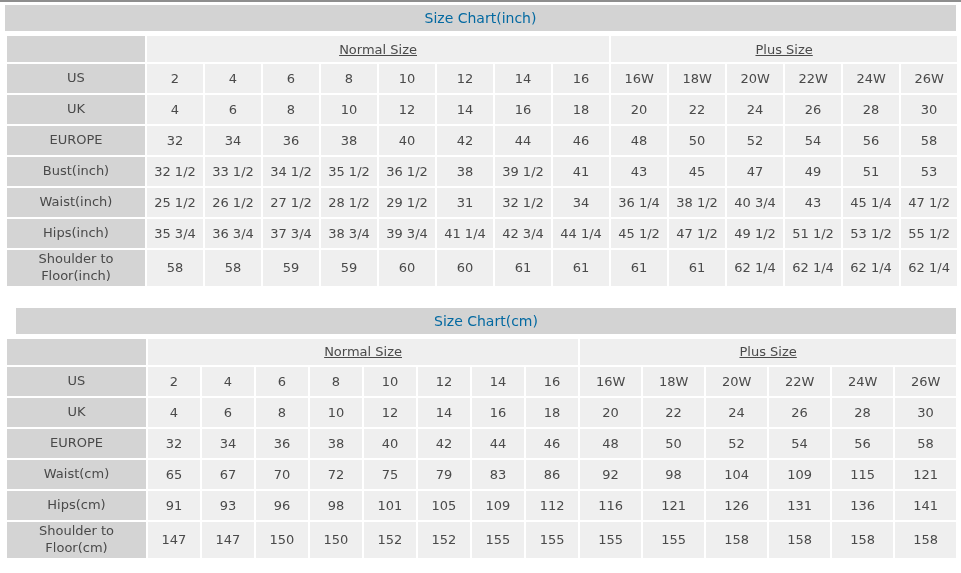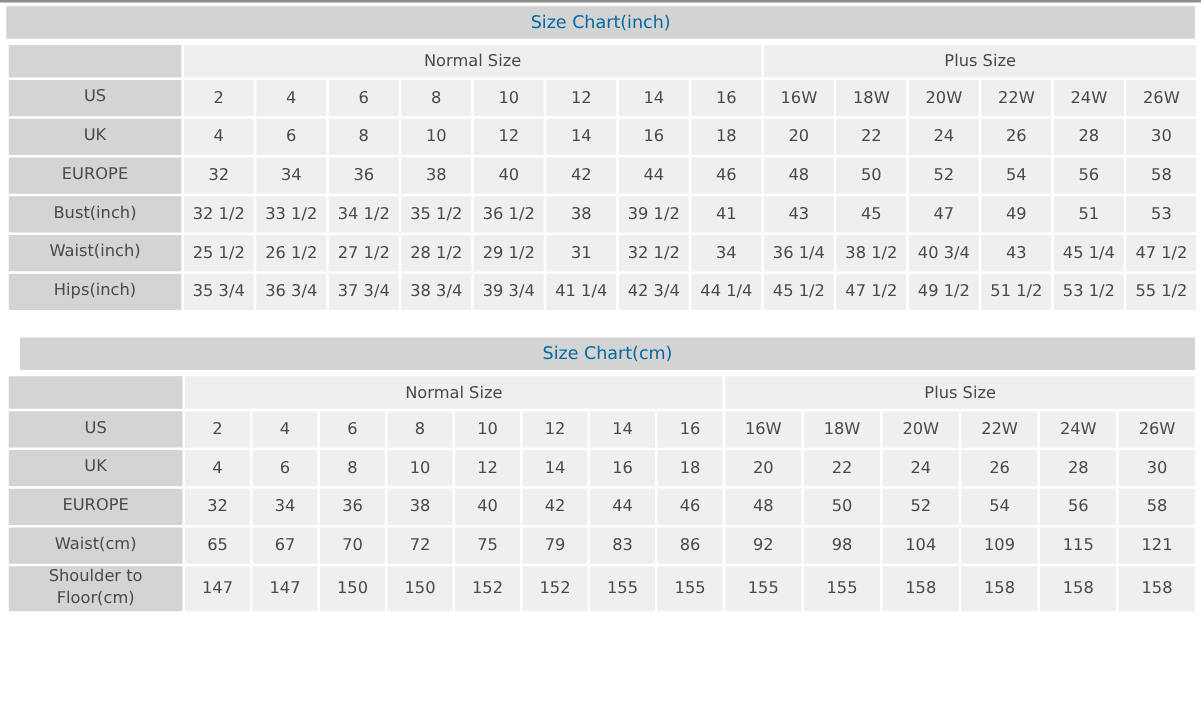--- a/index.html
+++ b/index.html
@@ -40,20 +40,21 @@
   td {
     text-align: center;
     vertical-align: middle;
     font-size: 13px;
     padding: 0;
     overflow: hidden;
   }
   td.grp {
     background: var(--cell_bg, #efefef);
     height: 26px;
+    text-decoration: underline;
   }
   td.corner {
     background: var(--label_bg, #d3d3d3);
     height: 26px;
   }
   td.lbl {
     background: var(--label_bg, #d3d3d3);
     height: 27px;
     line-height: 1.3;
     padding: 1px 2px;
@@ -190,20 +191,37 @@
         <td class="val">41 1/4</td>
         <td class="val">42 3/4</td>
         <td class="val">44 1/4</td>
         <td class="val">45 1/2</td>
         <td class="val">47 1/2</td>
         <td class="val">49 1/2</td>
         <td class="val">51 1/2</td>
         <td class="val">53 1/2</td>
         <td class="val">55 1/2</td>
       </tr>
+      <tr>
+        <td class="lbl">Shoulder to Floor(inch)</td>
+        <td class="val">58</td>
+        <td class="val">58</td>
+        <td class="val">59</td>
+        <td class="val">59</td>
+        <td class="val">60</td>
+        <td class="val">60</td>
+        <td class="val">61</td>
+        <td class="val">61</td>
+        <td class="val">61</td>
+        <td class="val">61</td>
+        <td class="val">62 1/4</td>
+        <td class="val">62 1/4</td>
+        <td class="val">62 1/4</td>
+        <td class="val">62 1/4</td>
+      </tr>
     </tbody>
 </table>
 
 <div class="title-bar second">
   <span>Size Chart(cm)</span>
 </div>
 
 <table id="table-cm" class="size-table">
   <colgroup>
     <col class="cl">
@@ -280,20 +298,37 @@
         <td class="val">83</td>
         <td class="val">86</td>
         <td class="val">92</td>
         <td class="val">98</td>
         <td class="val">104</td>
         <td class="val">109</td>
         <td class="val">115</td>
         <td class="val">121</td>
       </tr>
       <tr>
+        <td class="lbl">Hips(cm)</td>
+        <td class="val">91</td>
+        <td class="val">93</td>
+        <td class="val">96</td>
+        <td class="val">98</td>
+        <td class="val">101</td>
+        <td class="val">105</td>
+        <td class="val">109</td>
+        <td class="val">112</td>
+        <td class="val">116</td>
+        <td class="val">121</td>
+        <td class="val">126</td>
+        <td class="val">131</td>
+        <td class="val">136</td>
+        <td class="val">141</td>
+      </tr>
+      <tr>
         <td class="lbl">Shoulder to Floor(cm)</td>
         <td class="val">147</td>
         <td class="val">147</td>
         <td class="val">150</td>
         <td class="val">150</td>
         <td class="val">152</td>
         <td class="val">152</td>
         <td class="val">155</td>
         <td class="val">155</td>
         <td class="val">155</td>

